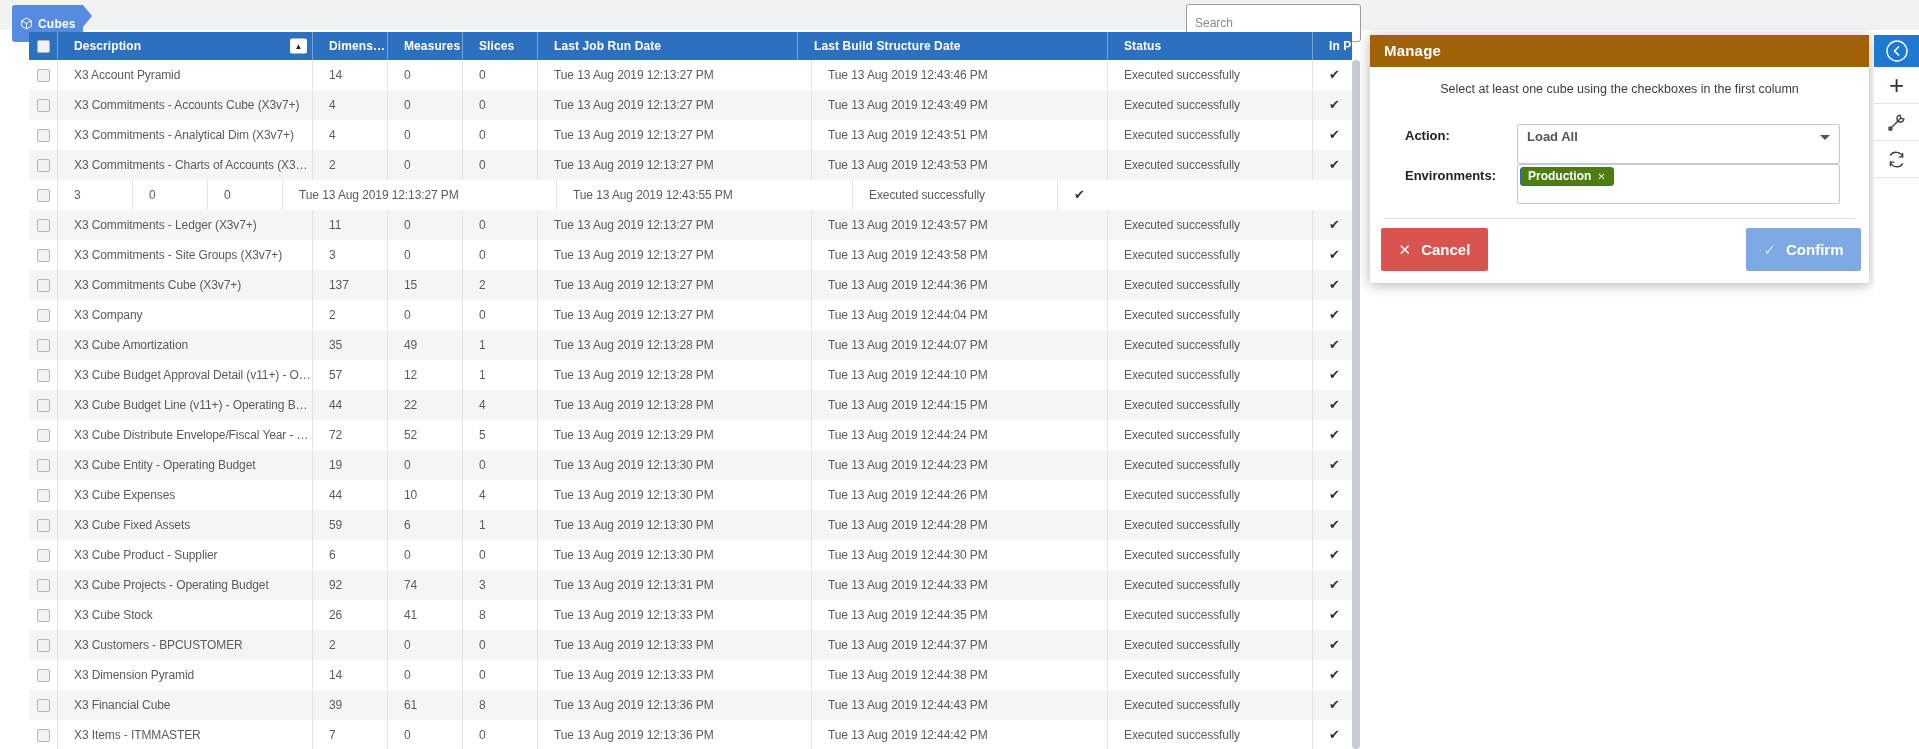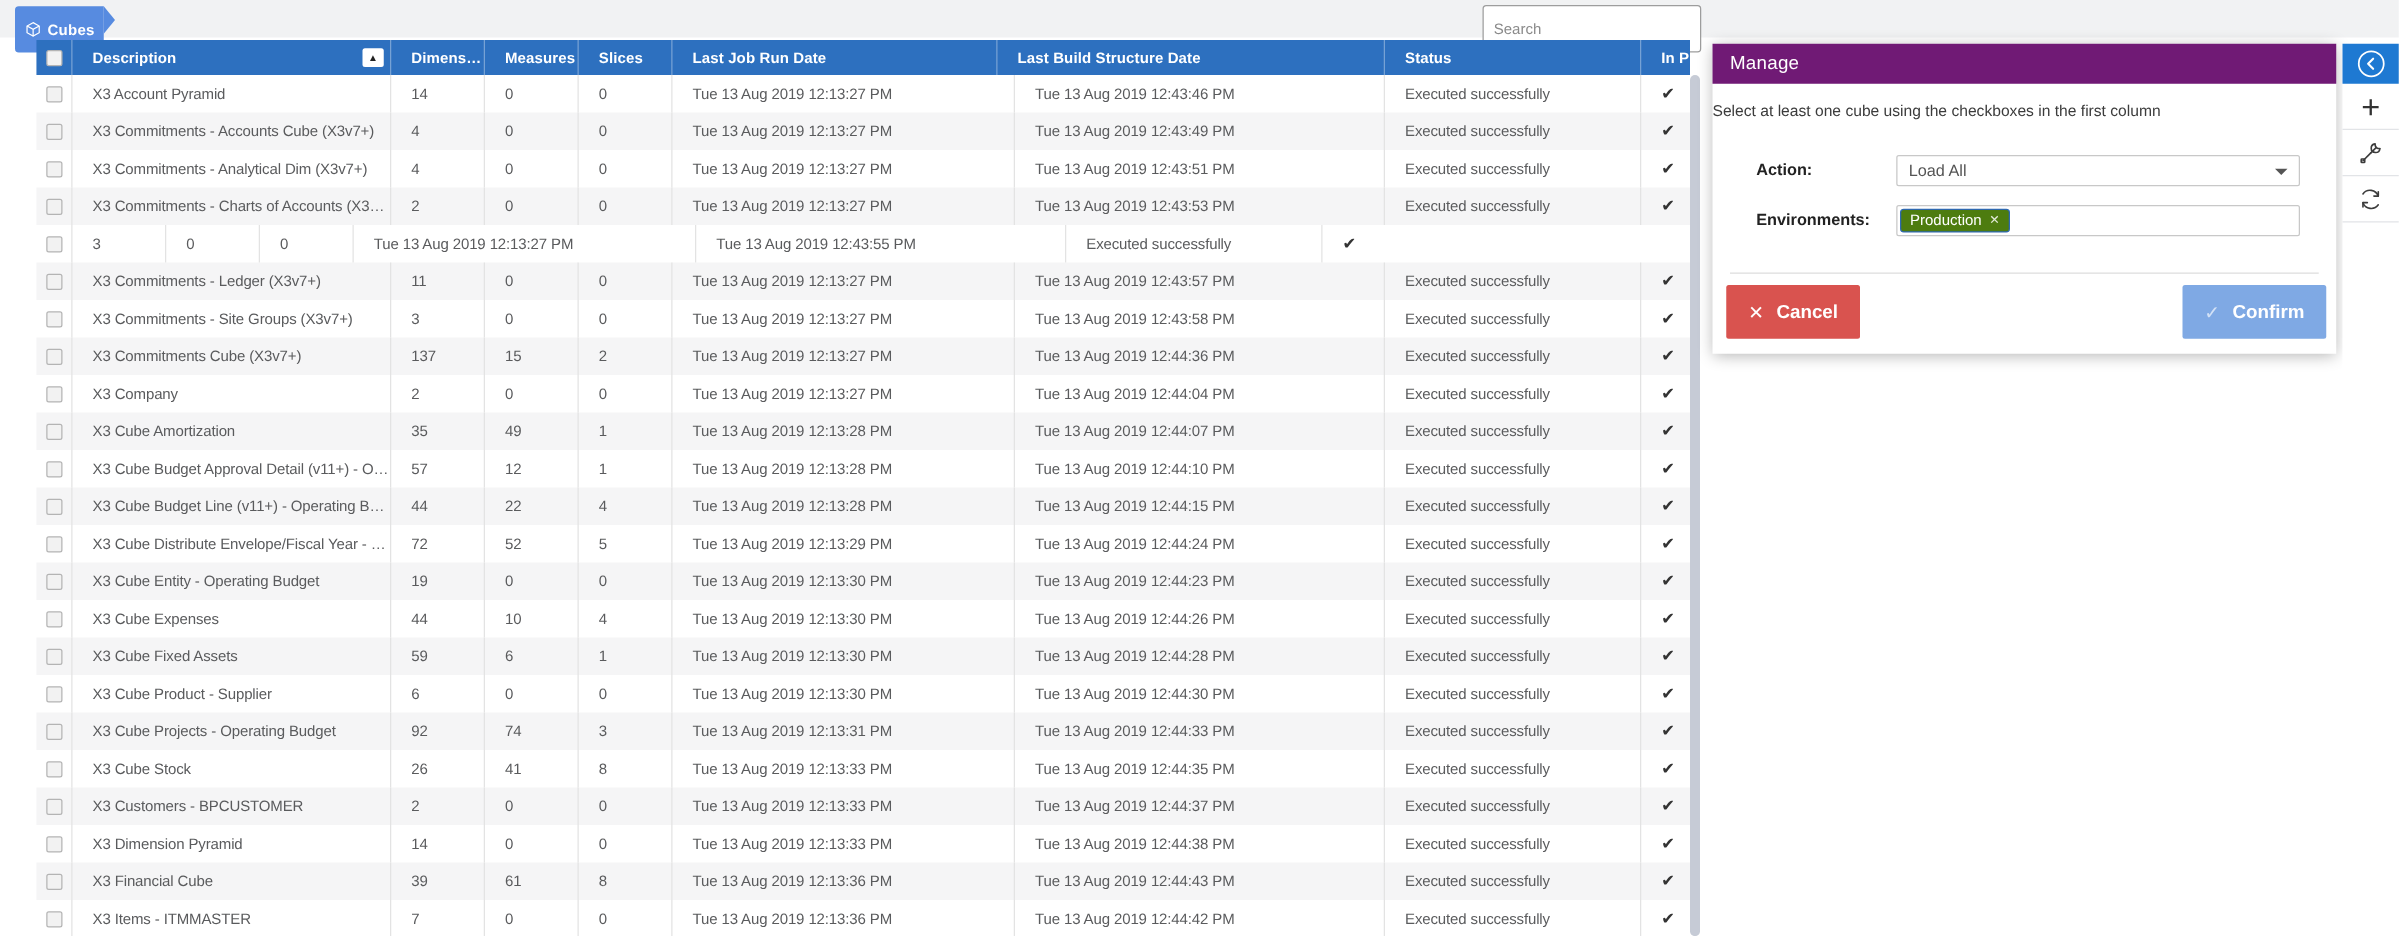--- a/index.html
+++ b/index.html
@@ -45,29 +45,29 @@
   .sort { position:absolute; right:5px; top:50%; transform:translateY(-50%); width:17px; height:15px;
     background:#fff; border-radius:2px; color:#222; font-size:8px; line-height:15px; text-align:center;
     cursor:pointer; }
   .check { color:#333; font-size:13px; }
   .vscrollbar { position:absolute; left:1352px; top:60px; width:8px; height:689px; background:#c6cbd6;
     border-radius:4px; cursor:pointer; }
 
   
   .panel { position:absolute; left:1370px; top:35px; width:499px; height:248px; background:#fff;
     box-shadow:0 2px 12px rgba(0,0,0,.3); }
-  .panel-header { height:32px; background:#701a75; color:#fff; font-size:15px; font-weight:400;
+  .panel-header { height:32px; background:#a16207; color:#fff; font-size:15px; font-weight:700;
     line-height:32px; padding-left:14px; letter-spacing:.2px; }
-  .panel-instruction { margin-top:15px; text-align:left; font-size:12.5px; color:#3c3c3c; }
+  .panel-instruction { margin-top:15px; text-align:center; font-size:12.5px; color:#3c3c3c; }
   .form-row { position:absolute; left:0; width:100%; }
   .row-action { top:89px; }
   .row-env { top:129px; }
   .form-label { position:absolute; left:35px; top:4px; font-size:13px; font-weight:700; color:#222; }
-  .form-control { position:absolute; left:147px; top:0; width:323px; height:25px;
-    border:1px solid #c8c8c8; border-radius:2px; background:#fff; }
+  .form-control { position:absolute; left:147px; top:0; width:323px; height:40px;
+    border:1px solid #c8c8c8; border-radius:2px; background:#fff;font-weight:bold; }
   .select-box { font-size:13px; color:#555; line-height:23px; padding-left:9px; cursor:pointer; }
   .select-caret { position:absolute; right:9px; top:10px; width:0; height:0;
     border-left:5px solid transparent; border-right:5px solid transparent; border-top:5px solid #555; }
   .tag { position:absolute; left:2px; top:2px; height:19px; background:#4d7c0f; border:1px solid #2e68b0;
     border-radius:3px; color:#fff; font-size:12px; line-height:17px; padding:0 7px; display:flex;
     align-items:center; gap:6px; cursor:default; }
   .tag-x { font-size:10px; opacity:.85; cursor:pointer; }
   .panel-divider { position:absolute; left:14px; right:14px; top:183px; height:1px; background:#ddd; }
   .btn { position:absolute; top:193px; height:43px; border:none; border-radius:2px; color:#fff;
     font-family:inherit; font-size:15px; font-weight:700; display:flex; align-items:center;

